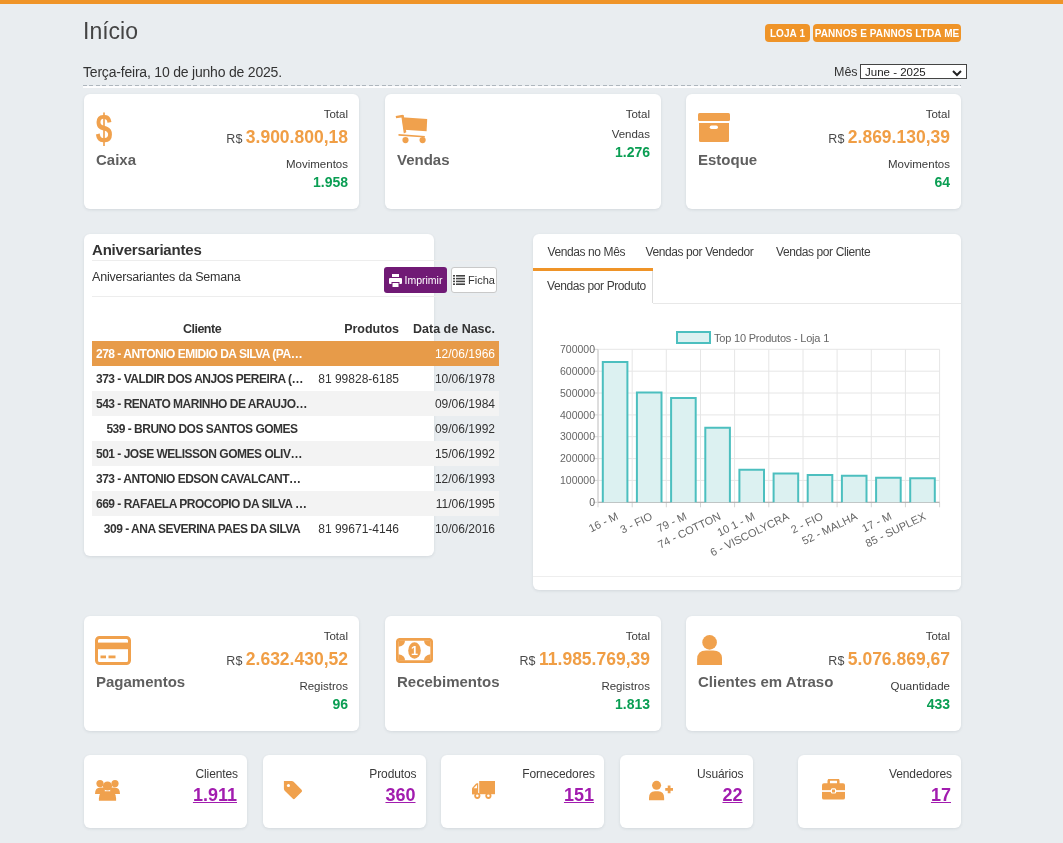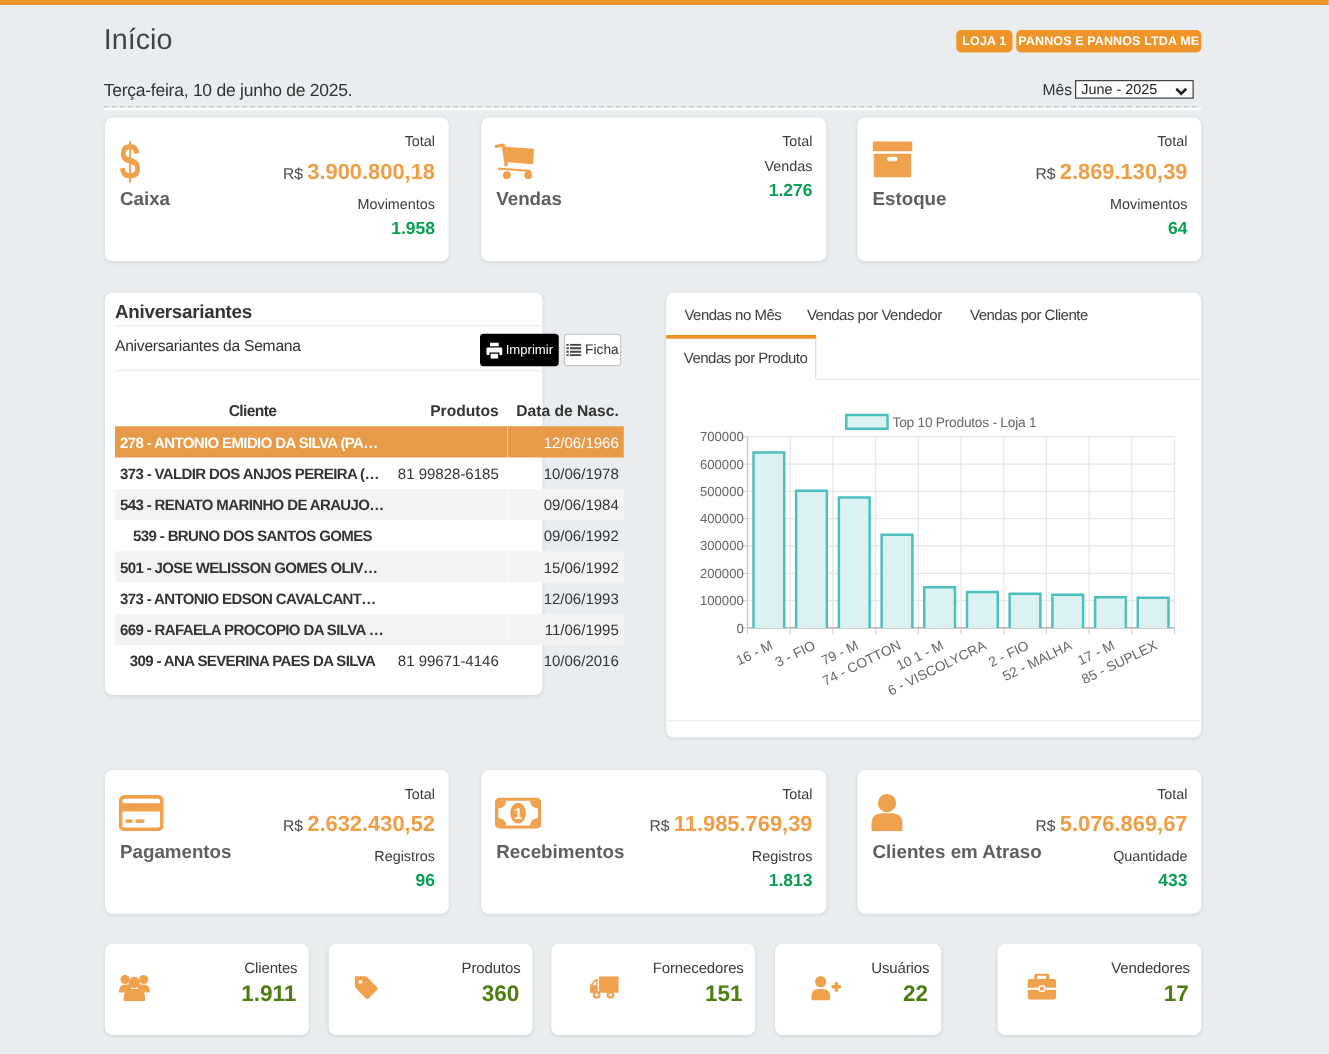--- a/index.html
+++ b/index.html
@@ -15,21 +15,21 @@
   .topbar { position:absolute; left:0; top:0; width:1063px; height:4px; background:#ef9428; }
   .h1 { position:absolute; left:83px; top:18px; font-size:23px; font-weight:400; color:#444; }
   .date { position:absolute; left:83px; top:64px; font-size:14px; color:#333; letter-spacing:-0.2px; }
   .btn-orange {
     position:absolute; background:#ef9428; color:#fff; font-weight:700;
     font-size:10px; border-radius:4px; display:flex; align-items:center; justify-content:center;
     height:18px; top:24px; letter-spacing:0.1px; white-space:nowrap;
   }
   .mes-label { position:absolute; left:834px; top:65px; font-size:12.5px; color:#333; }
   .select {
-    position:absolute; left:860px; top:64px; width:95px; height:15px;
+    position:absolute; left:860px; top:64px; width:107px; height:15px;
     background:#fff; border:1px solid #444; font-size:11.5px; color:#222;
     display:flex; align-items:center; padding-left:4px;
   }
   .select svg { position:absolute; right:4px; top:3.5px; }
   .dash1 { position:absolute; left:83px; top:85px; width:878px; height:1px; background:repeating-linear-gradient(90deg,#aeb6bd 0 4px,rgba(0,0,0,0) 4px 6.5px); }
   .dash2 { position:absolute; left:83px; top:86px; width:878px; height:2px; background:#fdfdfe; }
   .card { position:absolute; background:#fff; border-radius:6px; box-shadow:0 1px 3px rgba(60,70,80,0.12); }
   
   .stat .icon { position:absolute; left:12px; top:16px; }
   .stat .label { position:absolute; left:12px; top:57px; font-size:15px; font-weight:700; color:#5f5f5f; }
@@ -37,21 +37,21 @@
   .sm { font-size:11.5px; color:#3a3a3a; line-height:17px; }
   .val { line-height:28px; white-space:nowrap; }
   .val .rs { font-size:12.5px; color:#4a4a4a; font-weight:400; }
   .val .num { font-size:17.5px; font-weight:700; color:#f09e45; letter-spacing:0; }
   .cnt { font-size:14px; font-weight:700; color:#0a9e53; line-height:18px; }
   
   .anih { position:absolute; left:8px; top:7px; font-size:15px; font-weight:700; color:#333; letter-spacing:-0.2px; }
   .anihr { position:absolute; left:8px; top:26px; width:406px; border-bottom:1px solid #ededed; }
   .anisub { position:absolute; left:8px; top:36px; font-size:12.5px; color:#333; letter-spacing:-0.2px; }
   .anihr2 { position:absolute; left:8px; top:62px; width:406px; border-bottom:1px solid #ededed; }
-  .btn-imp { position:absolute; left:300px; top:33px; width:63px; height:26px; background:#000000; border-radius:3px;
+  .btn-imp { position:absolute; left:300px; top:33px; width:63px; height:26px; background:#701a75; border-radius:3px;
      color:#fff; font-size:10.5px; font-weight:400; display:flex; align-items:center; justify-content:center; gap:3px; }
   .btn-ficha { position:absolute; left:367px; top:33px; width:46px; height:26px; background:#fff; border:1px solid #c9c9c9; border-radius:3px;
      color:#333; font-size:11px; display:flex; align-items:center; justify-content:center; gap:3px; }
   table.ani { position:absolute; left:8px; top:82px; width:407px; border-collapse:collapse; table-layout:fixed; }
   table.ani th { font-size:12.5px; font-weight:700; color:#333; height:25px; padding:0 4px; }
   table.ani td { font-size:12px; height:25px; padding:0 4px; white-space:nowrap; overflow:hidden; text-overflow:ellipsis; }
   table.ani .c1 { width:220px; text-align:center; font-weight:700; letter-spacing:-0.5px; }
   table.ani .c2 { width:94px; text-align:right; font-weight:400; padding-right:7px; }
   table.ani .c3 { width:93px; text-align:right; font-weight:400; }
   table.ani th.c2 { font-weight:700; text-align:right; padding-right:7px; }
@@ -59,21 +59,21 @@
   tr.sel td { background:#e79b49; color:#fff; }
   tr.odd td { background:#f3f3f3; }
   
   .tab { position:absolute; font-size:12px; color:#3d3d3d; letter-spacing:-0.4px; }
   .tabline { position:absolute; left:0; top:34px; width:120px; height:3px; background:#ef9428; }
   .tab2box { position:absolute; left:0; top:37px; width:120px; height:32px; border-right:1px solid #ddd; }
   .navline { position:absolute; left:120px; top:69px; width:308px; border-bottom:1px solid #e8e8e8; }
   
   .mini .icon { position:absolute; left:11px; top:23px; }
   .mini .lab { position:absolute; right:9px; top:12px; font-size:12px; color:#3a3a3a; letter-spacing:-0.1px; }
-  .mini .num { position:absolute; right:10px; top:30px; font-size:18px; font-weight:700; color:#4d7c0f; }
+  .mini .num { position:absolute; right:10px; top:30px; font-size:18px; font-weight:700; color:#a21caf;text-decoration:underline; }
 </style>
 </head>
 <body>
 <div class="topbar"></div>
 <div class="h1">Início</div>
 <div class="date">Terça-feira, 10 de junho de 2025.</div>
 <div class="btn-orange" style="left:765px; width:45px;">LOJA 1</div>
 <div class="btn-orange" style="left:813px; width:148px;">PANNOS E PANNOS LTDA ME</div>
 <div class="mes-label">Mês</div>
 <div class="select">June - 2025

